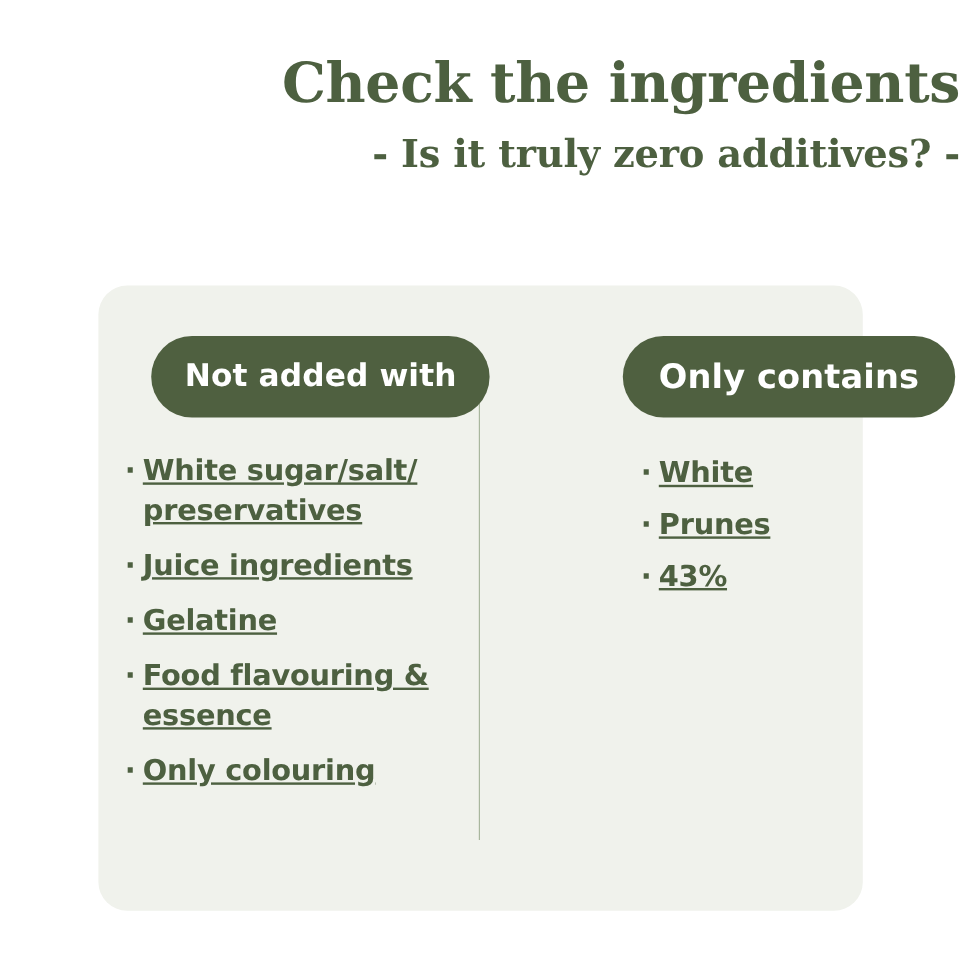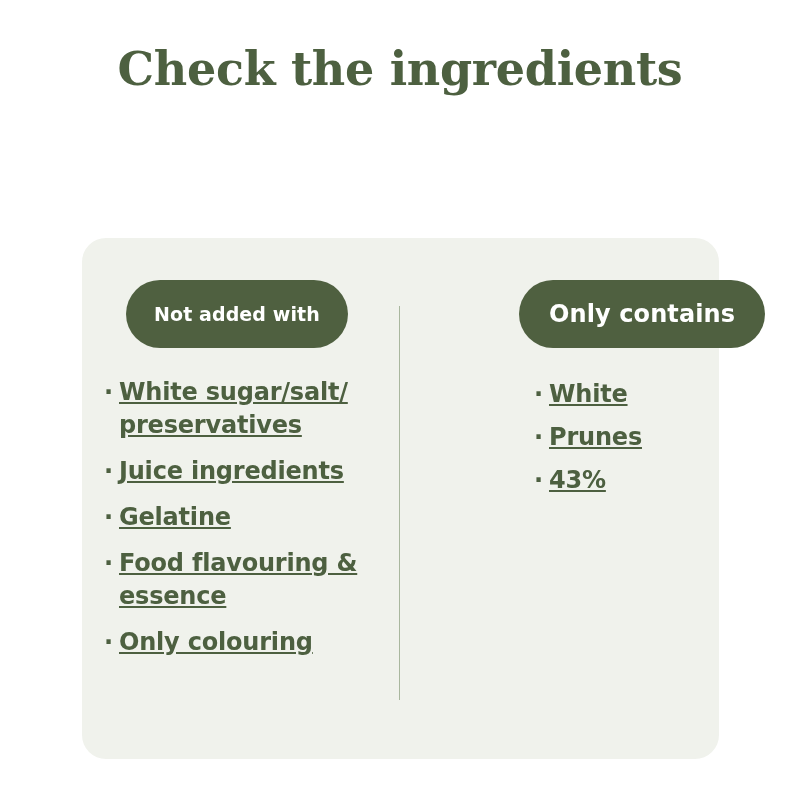--- a/index.html
+++ b/index.html
@@ -21,21 +21,21 @@
     height: 800px;
     box-sizing: border-box;
   }
 
   
   .heading {
     position: absolute;
     left: 0;
     top: 42px;
     width: 800px;
-    text-align: center;
+    text-align: right;
   }
   .heading-line {
     font-family: "DejaVu Serif", "Liberation Serif", serif;
     font-weight: 700;
     font-size: 46px;
     line-height: 55px;
     color: #4d6040;
     letter-spacing: -0.3px;
     white-space: nowrap;
   }
@@ -98,30 +98,30 @@
     text-align: center;
     box-sizing: border-box;
   }
   .col-left .pill {
     position: absolute;
     left: 44px;
     top: 42px;
     height: 68px;
     line-height: 68px;
     padding: 0 28px;
-    font-size: 19px;
+    font-size: 26px;
   }
   .col-right .pill {
     position: absolute;
     left: 119px;
     top: 42px;
     height: 68px;
     line-height: 68px;
     padding: 0 30px;
-    font-size: 24px;
+    font-size: 28px;
   }
 
   .list {
     position: absolute;
     margin: 0;
     padding: 0;
     list-style: none;
   }
   .col-left .list  { left: 22px;  top: 138px; width: 272px; }
   .col-right .list { left: 134px; top: 140px; width: 180px; }
@@ -151,20 +151,21 @@
     text-decoration: underline;
   }
 </style>
 </head>
 <body>
 
 <div class="page">
 
   <div class="heading">
     <div class="heading-line">Check the ingredients</div>
+    <div class="subheading">- Is it truly zero additives? -</div>
   </div>
 
   <div class="card">
     <div class="columns">
 
       <div class="divider"></div>
 
       <div class="col col-left">
         <div class="pill">Not added with</div>
         <ul class="list">

